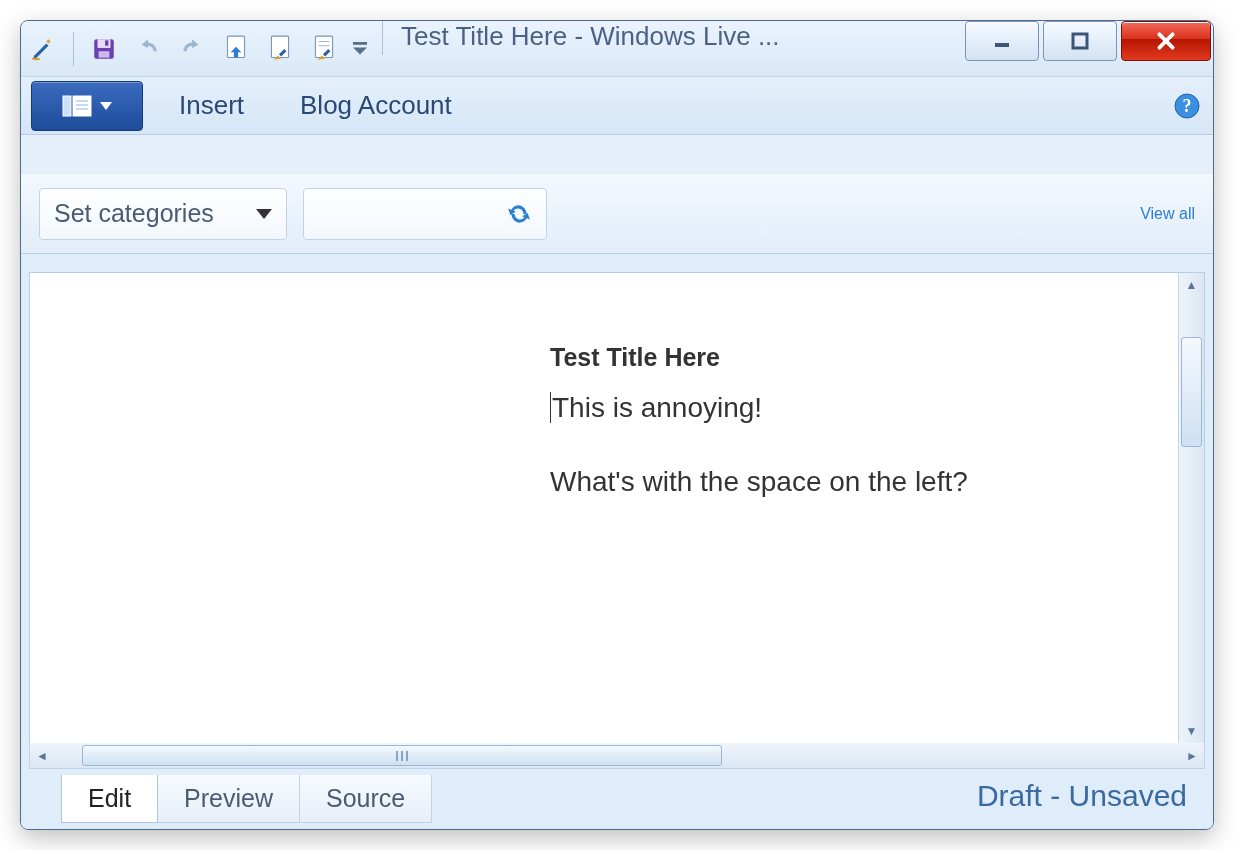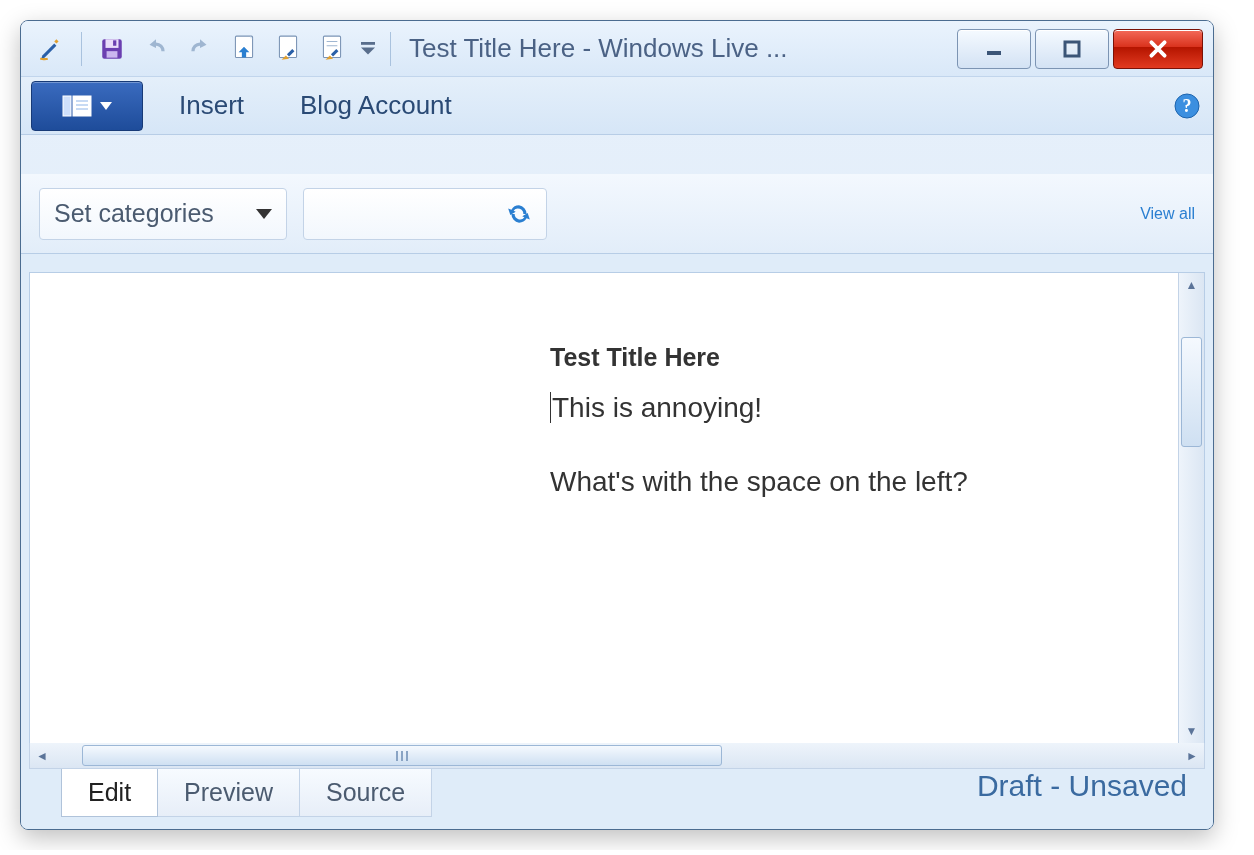--- a/index.html
+++ b/index.html
@@ -22,22 +22,21 @@
     flex-direction: column;
     overflow: hidden;
     position: relative;
   }
 
   
   .titlebar {
     height: 56px;
     background: linear-gradient(#eaf3fd, #d9e8f8);
     display: flex;
-    align-items: center;
-    padding: 0 10px;
+    padding: 0 2px;
     gap: 4px;
     border-bottom: 1px solid #c1d5ec;
   }
   .qat { display:flex; align-items:center; gap:4px; }
   .qat-btn {
     width: 40px; height: 40px;
     display:flex; align-items:center; justify-content:center;
     border-radius:3px;
   }
   .sep {
@@ -186,21 +185,21 @@
   .hsb-arrow{ width:24px; display:flex;align-items:center;justify-content:center;color:#5b7499;font-size:12px;}
   .hsb-track{ flex:1; position:relative; height:100%; }
   .hsb-thumb{ position:absolute; top:2px; bottom:2px; left:28px; width:640px; background:linear-gradient(#f5f9fe,#cfe0f2); border:1px solid #9cb7d6; border-radius:3px; display:flex;align-items:center;justify-content:center; }
   .hsb-grip { display:flex; gap:3px; }
   .hsb-grip span{ width:2px;height:10px;background:#8aa4c4; }
 
   
   .bottom-row {
     height: 60px;
     display:flex;
-    align-items:flex-start;
+    align-items:center;
     padding: 0 18px 0 32px;
   }
   .btab {
     height: 48px;
     padding: 0 26px;
     display:flex;align-items:center;
     background: linear-gradient(#f7fbff,#e7eef8);
     border:1px solid #c3d3e7;
     border-top:none;
     color:#4b5b70;

